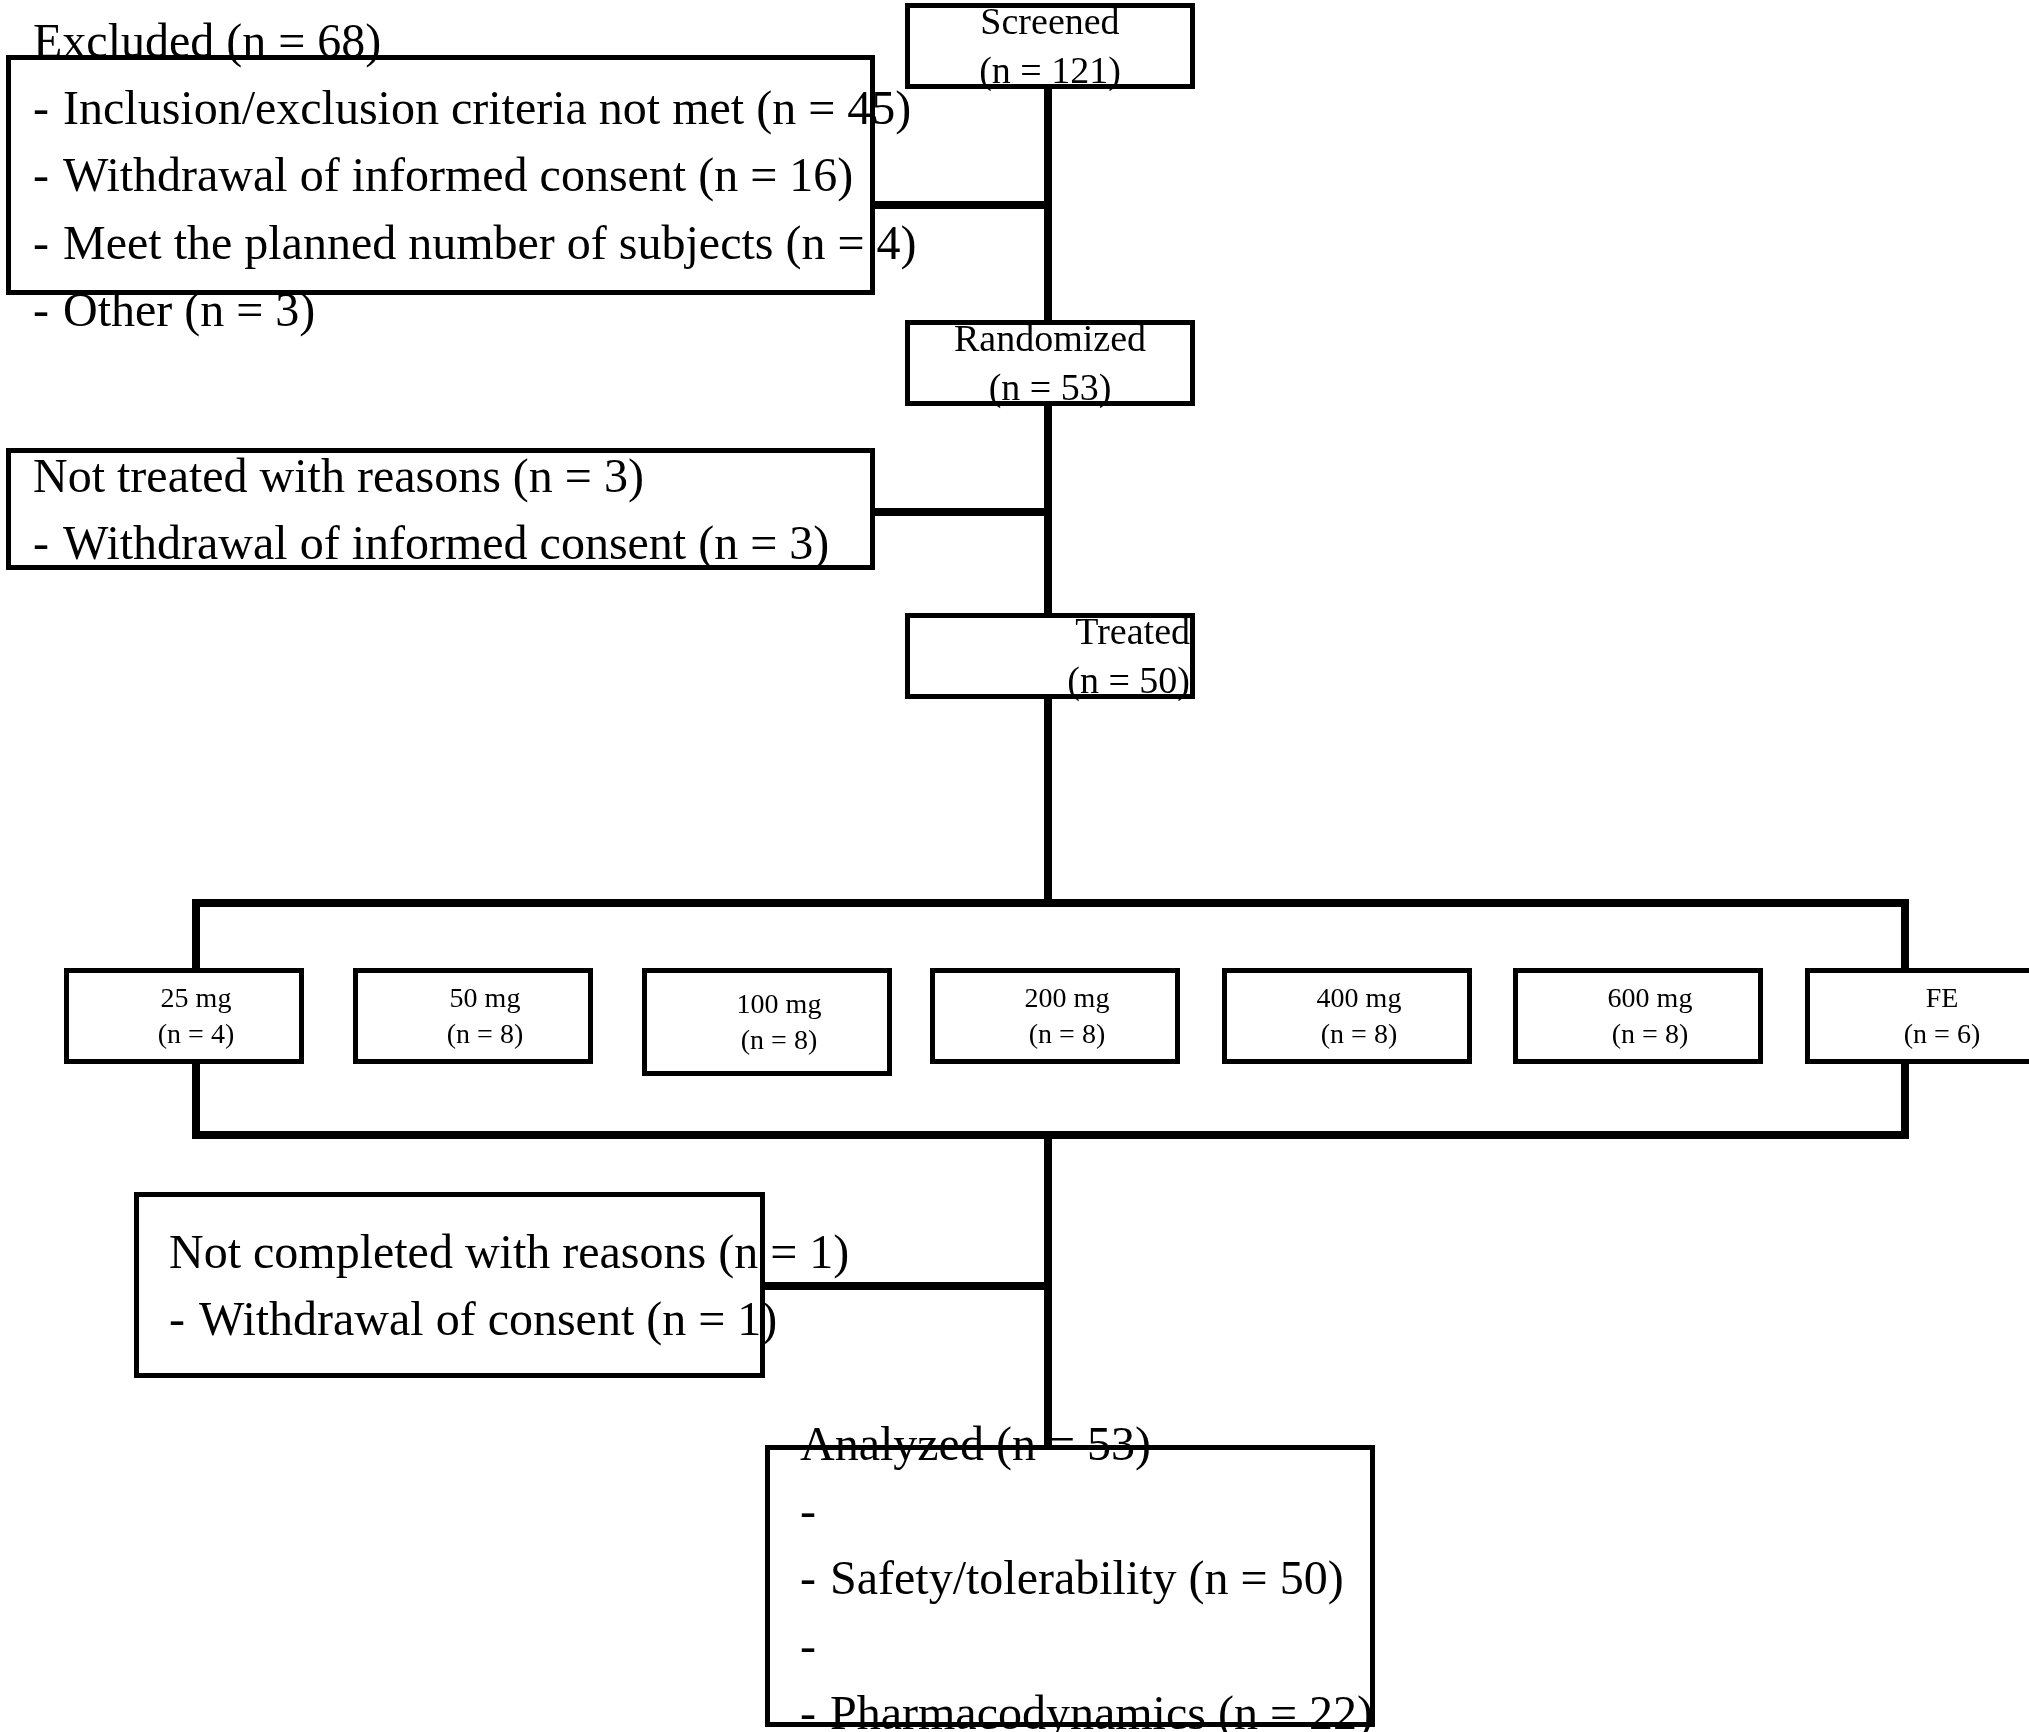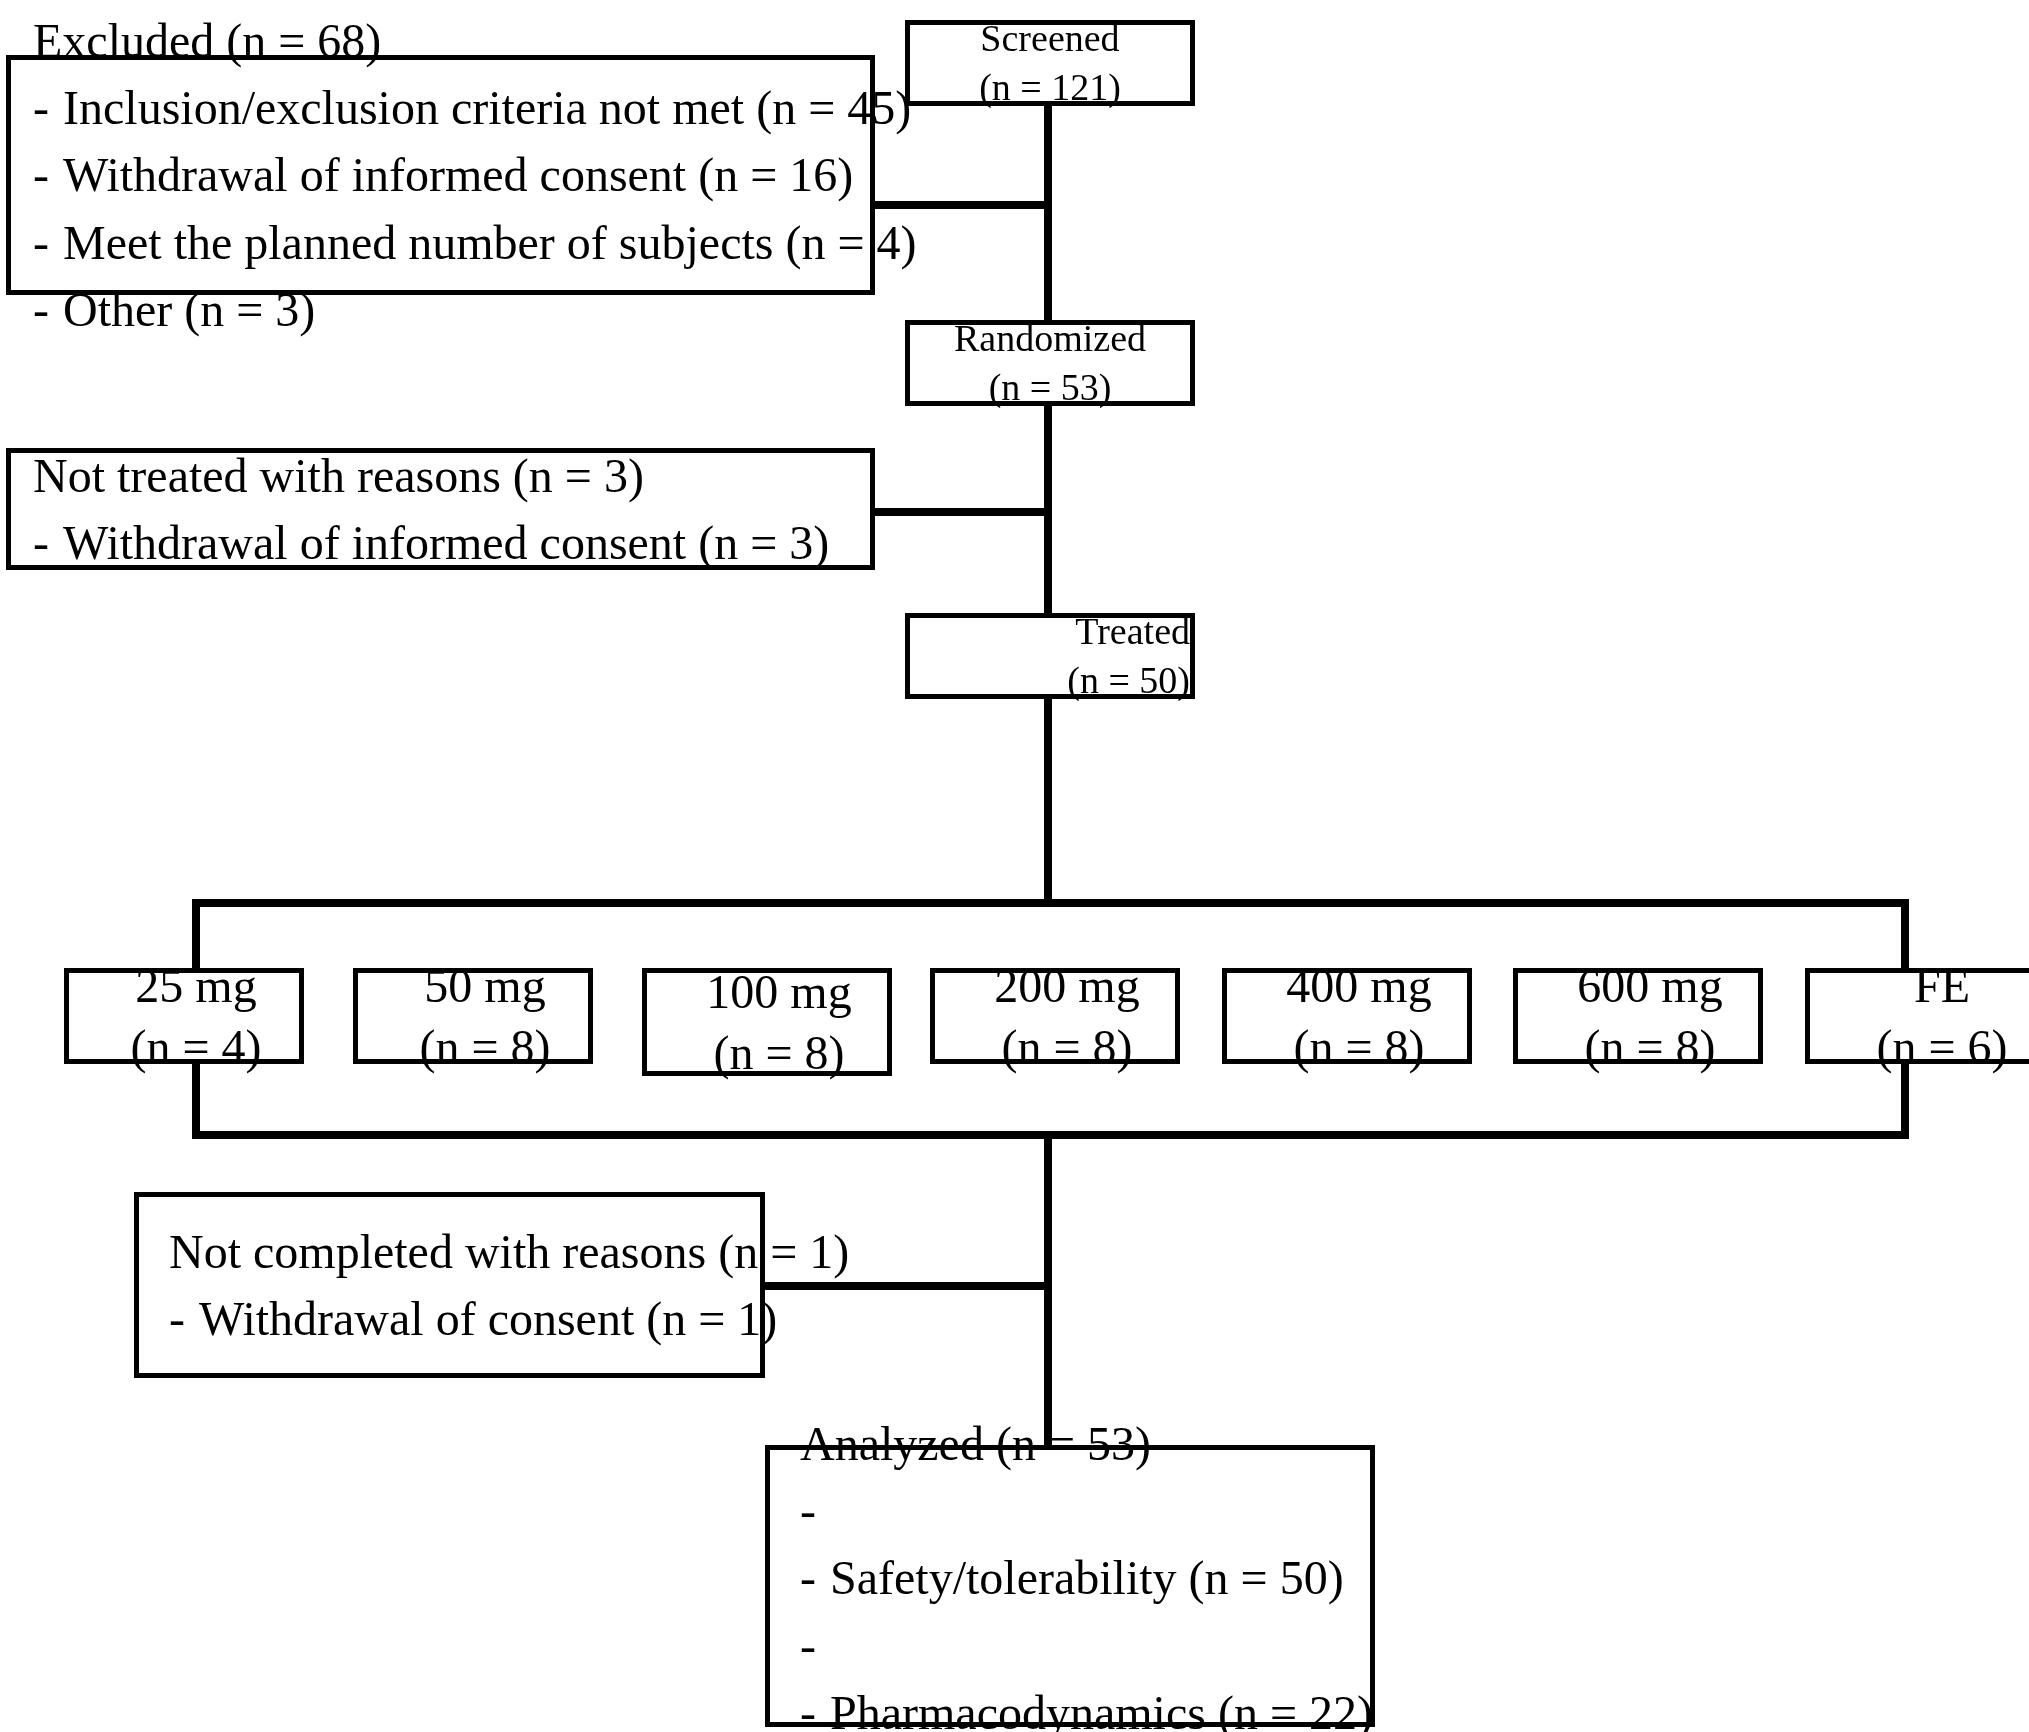--- a/index.html
+++ b/index.html
@@ -66,21 +66,21 @@
   .hline {
     position: absolute;
     background: #000000;
     height: 8px;
     z-index: 1;
   }
 
   
   .fs-main   { font-size: 38px; }
   .fs-list   { font-size: 48px; }
-  .fs-dose   { font-size: 48px; padding-left: 24px; }
+  .fs-dose   { font-size: 28px; padding-left: 24px; }
 </style>
 </head>
 <body>
 
 <div id="diagram-root">
 
   <div class="vline" style="left:1044px; top:84px; height:248px;"></div>
 
   <div class="hline" style="left:869px; top:201px; width:179px;"></div>
 
@@ -95,21 +95,21 @@
   <div class="vline" style="left:1901px; top:899px; height:75px;"></div>
 
   <div class="vline" style="left:192px; top:1063px; height:76px;"></div>
   <div class="vline" style="left:1901px; top:1063px; height:76px;"></div>
   <div class="hline" style="left:192px; top:1131px; width:1717px;"></div>
 
   <div class="vline" style="left:1044px; top:1131px; height:314px;"></div>
 
   <div class="hline" style="left:765px; top:1282px; width:283px;"></div>
 
-  <div class="box box-center fs-main" style="left:905px; top:20px; width:290px; height:86px;">
+  <div class="box box-center fs-main" style="left:905px; top:3px; width:290px; height:86px;">
     <span class="ln">Screened</span>
     <span class="ln">(n = 121)</span>
   </div>
 
   <div class="box box-left fs-list" style="left:6px; top:55px; width:869px; height:240px; padding:0 0 0 22px;">
     <span class="ln">Excluded (n = 68)</span>
     <span class="bullet">
       <span class="dash">-</span>
       <span>Inclusion/exclusion criteria not met (n = 45)</span>
     </span>

